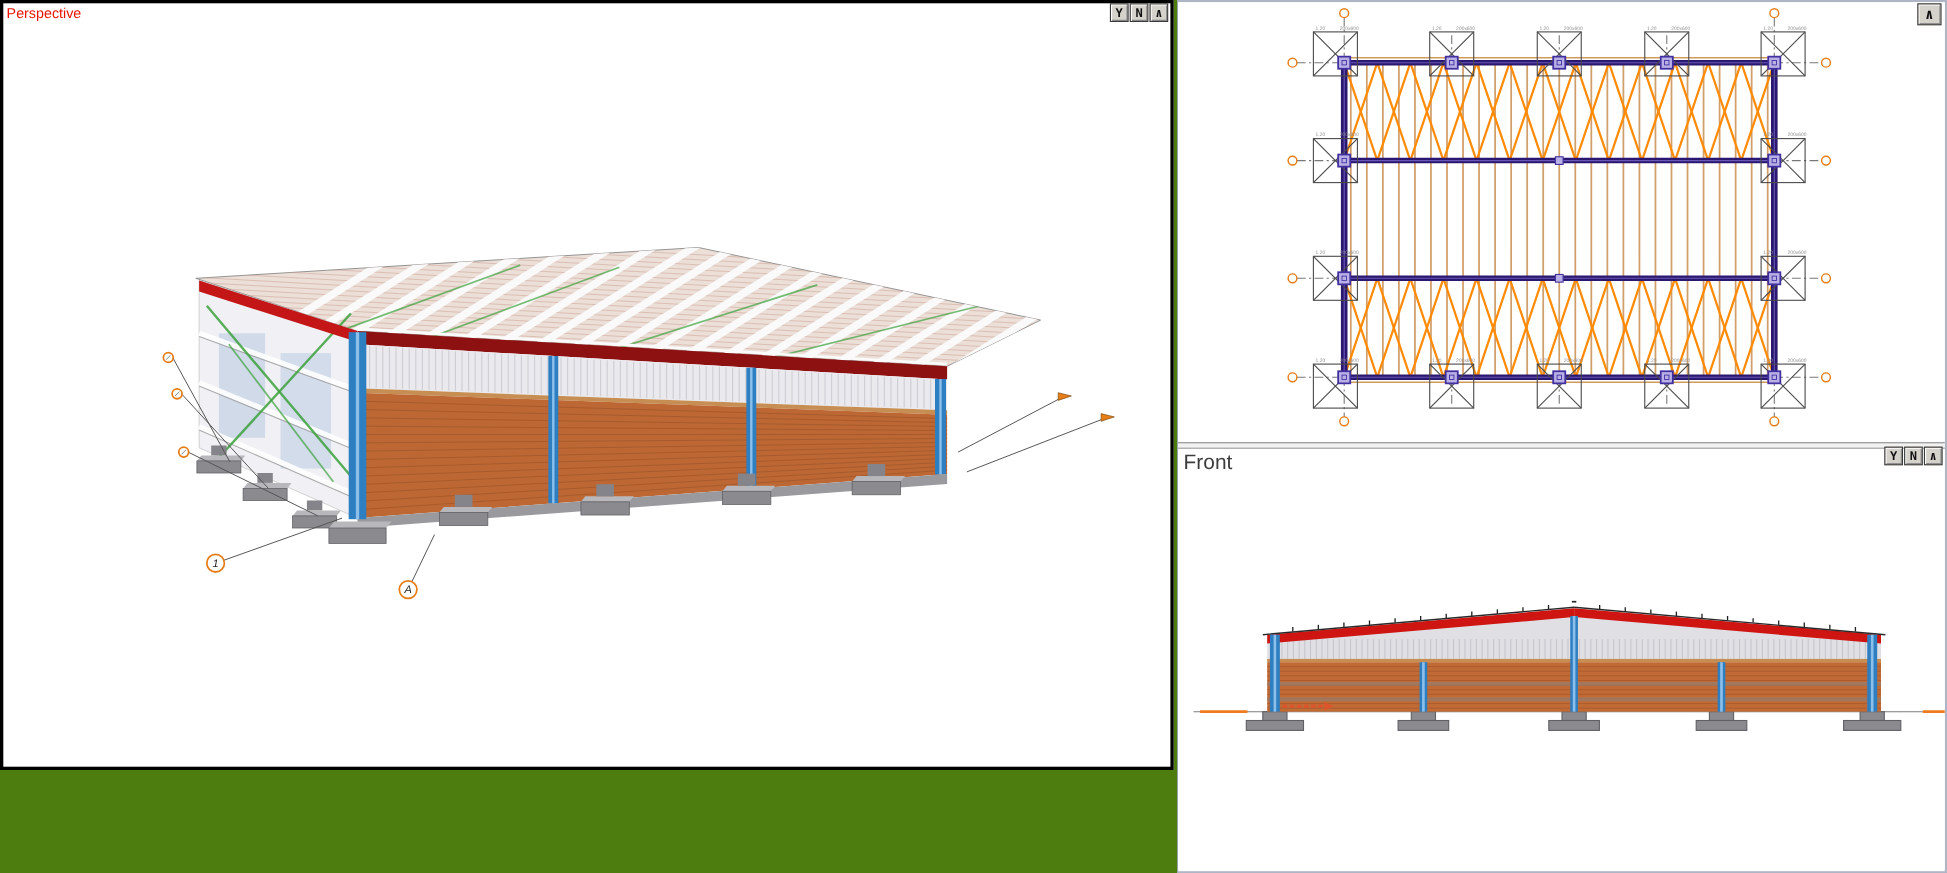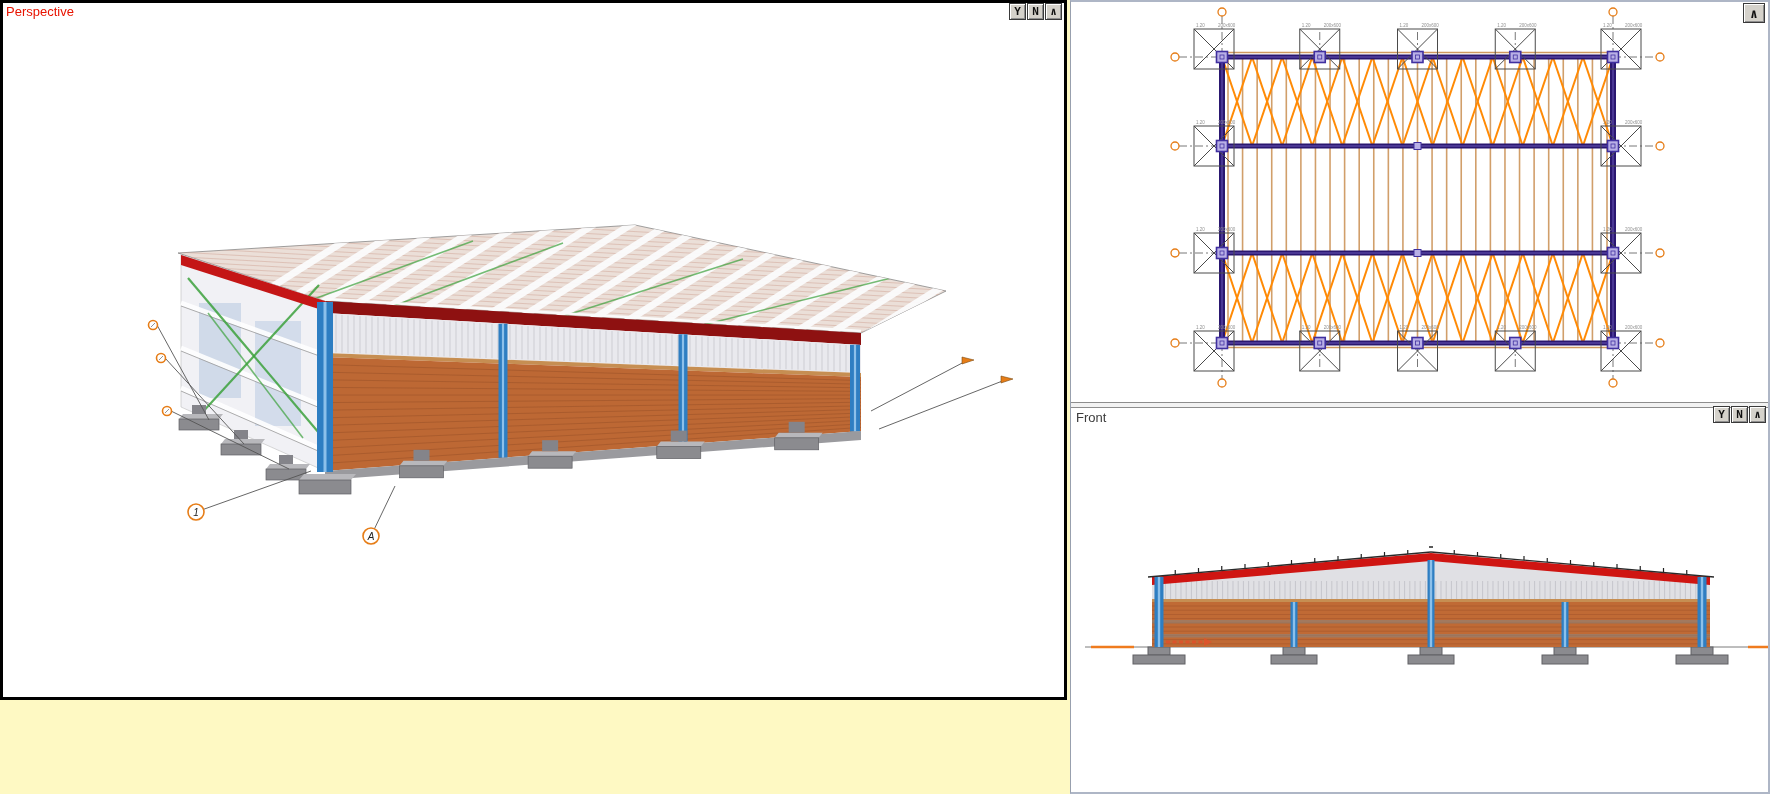--- a/index.html
+++ b/index.html
@@ -1,29 +1,29 @@
 <!DOCTYPE html>
 <html><head>
 <meta charset="utf-8">
 <style>
   html,body{margin:0;padding:0;background:#fff;}
   body{font-family:"Liberation Sans","DejaVu Sans",sans-serif;}
-  #window{position:relative;width:1770px;height:794px;background:#fef9c3;overflow:hidden;}
+  #window{position:relative;width:1770px;height:794px;background:#4d7c0f;overflow:hidden;}
   
   #vp-persp{position:absolute;left:0;top:0;width:1067px;height:700px;box-sizing:border-box;
     border:3px solid #000;background:#fff;}
   #persp-label{position:absolute;left:3px;top:1px;font-size:13px;z-index:5;}
   #persp-canvas,#plan-canvas,#front-canvas{display:block;}
   
   #right-panels{position:absolute;left:1070px;top:0;width:700px;height:794px;box-sizing:border-box;
     border-left:1px solid #98a0ae;border-top:2px solid #aeb6c6;border-right:2px solid #aeb6c6;border-bottom:2px solid #aeb6c6;background:#fff;}
   #vp-plan{position:relative;width:100%;height:400px;background:#fff;}
   #splitter{position:relative;width:100%;height:6px;background:#f2f2f2;border-top:1px solid #8d8d8d;border-bottom:1px solid #8d8d8d;box-sizing:border-box;}
   #vp-front{position:relative;width:100%;height:382px;background:#fff;}
-  #front-label{position:absolute;left:5px;top:2px;font-size:13px;color:#3c3c3c;z-index:5;}
+  #front-label{position:absolute;left:5px;top:2px;font-size:19px;color:#3c3c3c;z-index:5;}
   
   .btn-row{position:absolute;display:flex;gap:1px;z-index:10;}
   .vbtn{width:17px;height:17px;box-sizing:border-box;background:#d5d2cb;border:1px solid #3a3a3a;
     box-shadow:inset 1px 1px 0 #fff, inset -1px -1px 0 #8f8f8f;
     font-family:"DejaVu Sans Mono","Liberation Mono",monospace;font-weight:bold;font-size:11px;line-height:14px;
     text-align:center;color:#111;cursor:pointer;padding:0;}
   .vbtn.big{width:22px;height:20px;font-size:13px;line-height:17px;}
   #persp-buttons{top:0;right:2px;}
   #plan-buttons{top:1px;right:3px;}
   #front-buttons{top:-2px;right:2px;}

